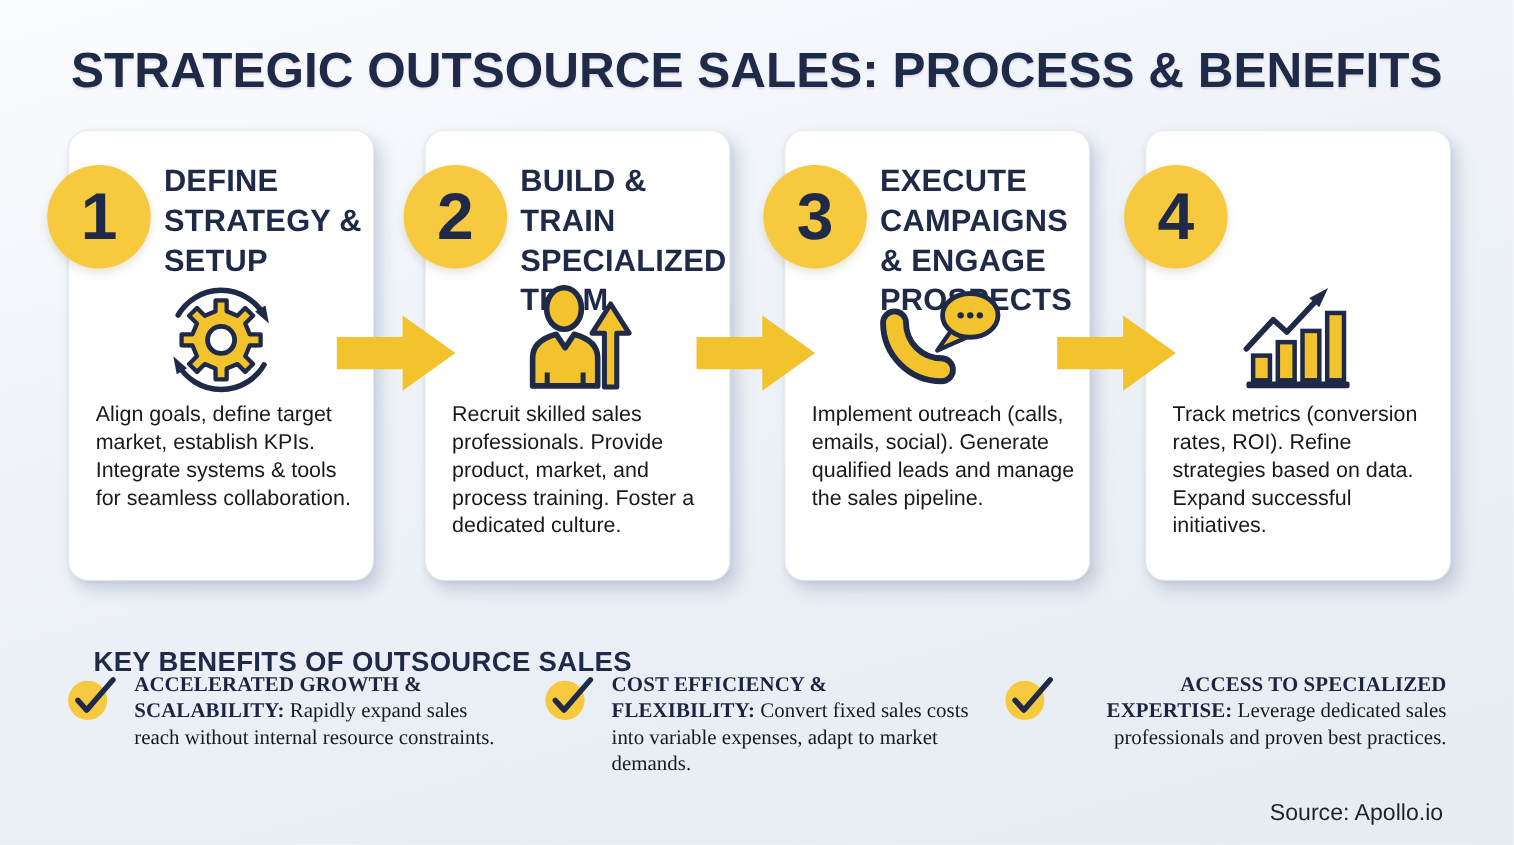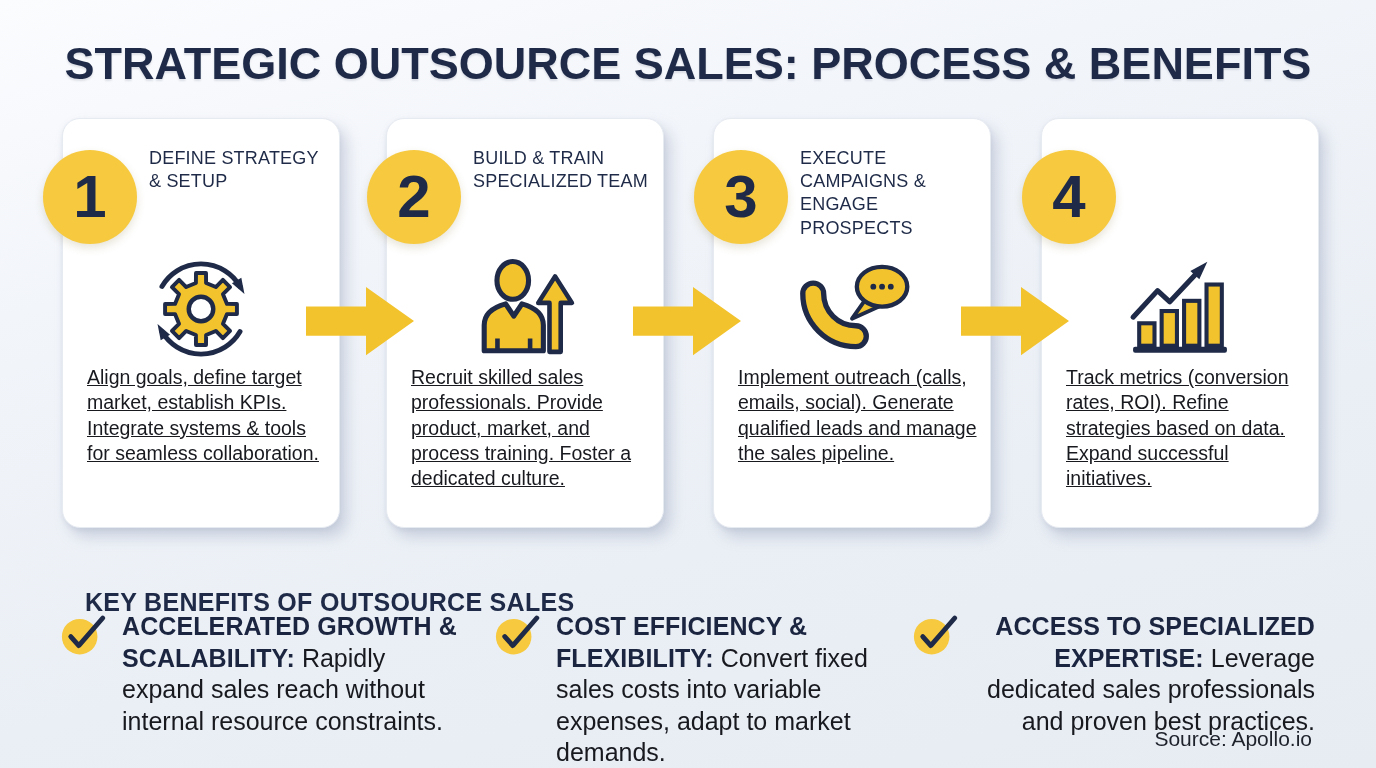--- a/index.html
+++ b/index.html
@@ -30,40 +30,40 @@
   }
   .card1{left:62px;} .card2{left:386px;} .card3{left:713px;} .card4{left:1041px;}
   .badge{
     position:absolute;left:-20px;top:31px;width:94px;height:94px;border-radius:50%;
     background:var(--badge-yellow);display:flex;align-items:center;justify-content:center;
     box-shadow:0 4px 8px rgba(120,105,35,0.18);
   }
   .badge span{font-size:60px;font-weight:bold;color:var(--navy);line-height:1;}
   .card-heading{
     position:absolute;left:86px;top:28px;width:184px;
-    font-size:18px;font-weight:normal;line-height:1.29;color:var(--navy);letter-spacing:0.2px;
+    font-size:28px;font-weight:bold;line-height:1.29;color:var(--navy);letter-spacing:0.2px;
   }
   .icon-wrap{
     position:absolute;left:0;right:0;top:134px;height:112px;
     display:flex;align-items:center;justify-content:center;
   }
   .card-body{
     position:absolute;left:24px;top:246px;width:244px;
-    font-size:19.5px;line-height:1.3;color:var(--text);text-decoration:underline;
+    font-size:19.5px;line-height:1.3;color:var(--text);
   }
   .flow-arrow{position:absolute;top:282px;width:110px;height:78px;}
   .fa1{left:306px;} .fa2{left:633px;} .fa3{left:961px;}
   .benefits-heading{
     position:absolute;left:66px;top:588px;
     font-size:25px;font-weight:bold;color:var(--navy);letter-spacing:0.3px;margin-left:19px;
   }
   .benefit{position:absolute;top:608px;display:flex;gap:13px;}
   .b1{left:61px;width:402px;} .b2{left:495px;width:392px;} .b3{left:913px;width:402px;text-align:right;}
   .benefit .check{flex:0 0 48px;margin-top:2px;}
-  .benefit p{font-size:25px;line-height:1.26;color:var(--text);margin-top:3px;}
+  .benefit p{font-size:19px;line-height:1.26;color:var(--text);margin-top:3px;font-family:Liberation Serif, serif;}
   .benefit p b{color:#1B2540;letter-spacing:0.1px;}
   .source{
     position:absolute;right:64px;top:727px;
     font-size:21px;color:#1E222B;text-align:center;
   }
   
   .fy{fill:var(--accent-yellow);} .fby{fill:var(--badge-yellow);}
   .fn{fill:var(--navy);} .fw{fill:#FFFFFF;}
   .sn{stroke:var(--navy);fill:none;}
 </style>

